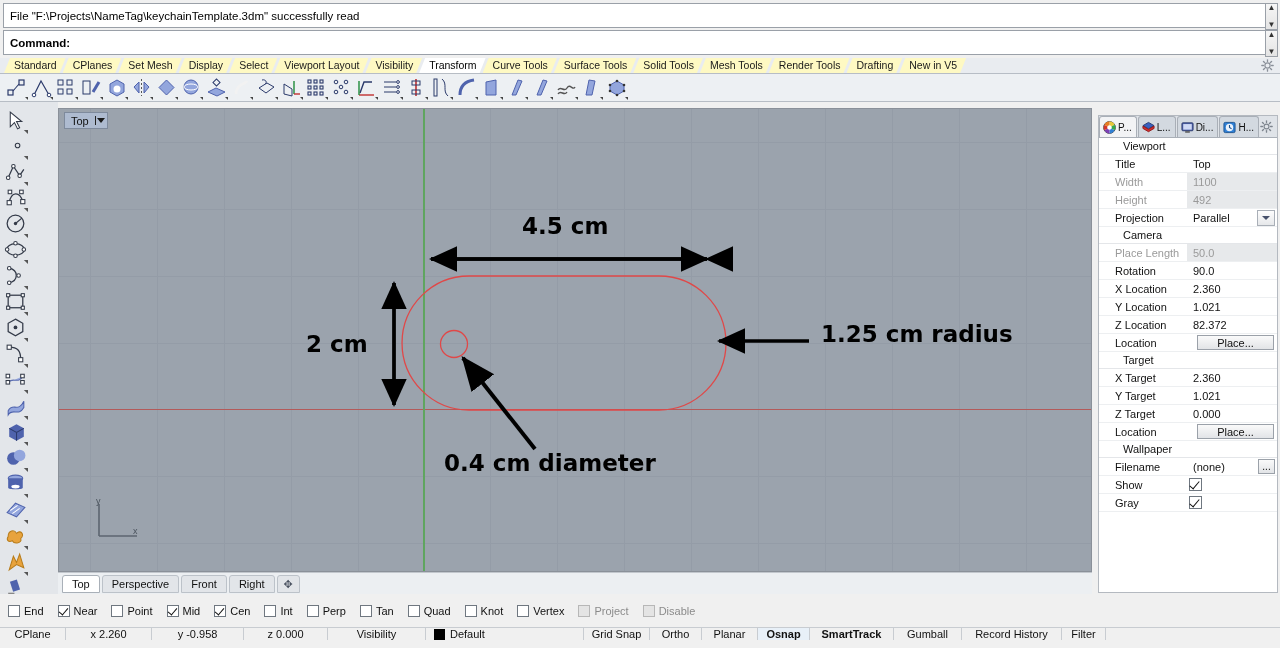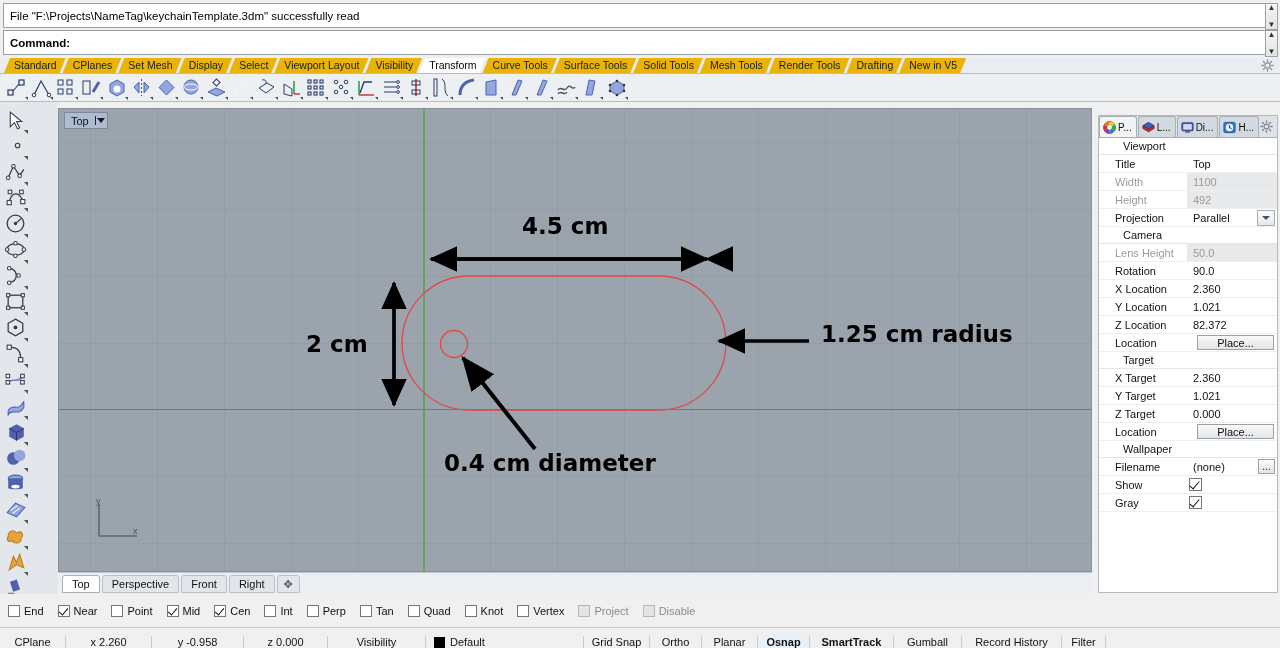--- a/index.html
+++ b/index.html
@@ -32,21 +32,21 @@
 
   
   .tabstrip {
     position:absolute; left:0; top:58px; width:1280px; height:16px;
     background:#e9ecf0; border-bottom:1px solid #b7bdc5;
     display:flex; align-items:flex-end; padding-left:4px;
   }
   .ttab {
     position:relative; height:15px; line-height:15px; padding:0 9px 0 10px;
     font-size:10.5px; color:#1a1a1a; white-space:nowrap;
-    background:#eab308;
+    background:#fef9c3;
     clip-path: polygon(6px 0, 100% 0, calc(100% - 6px) 100%, 0 100%);
     margin-right:-3px;
   }
   .ttab.active { background:#ffffff; font-weight:normal; color:#000; z-index:2; }
   .tabstrip .gear {
     position:absolute; right:6px; top:1px; width:13px; height:13px;
   }
 
   
   .toptools {
@@ -127,21 +127,21 @@
   .cbox .tick {
     position:absolute; left:2px; top:0px; width:5px; height:9px;
     border-right:1.6px solid #111; border-bottom:1.6px solid #111;
     transform:rotate(40deg);
   }
 
   
   .statusbar {
     position:absolute; left:0; top:627px; width:1280px; height:21px;
     background:#f0f0f0; border-top:1px solid #c8ccd1;
-    display:flex; align-items:flex-end; font-size:11px; color:#111;
+    display:flex; align-items:flex-start; font-size:11px; color:#111;
   }
   .scell {
     display:flex; align-items:center; justify-content:center;
     border-right:1px solid #c8ccd1; padding:0 8px; white-space:nowrap;
   }
   .scell.left { justify-content:flex-start; }
   .scell.bold { font-weight:bold; }
   .scell.sel { background:#e8f0f8; font-weight:bold; }
   .swatch { width:11px; height:11px; background:#000; margin-right:5px; flex:0 0 auto; }
 
@@ -880,21 +880,21 @@
         </div>
         <div class="prow">
           <div class="plabel">Projection</div>
           <div class="pval">Parallel</div>
           <div class="dd">
             <span class="chev"></span>
           </div>
         </div>
         <div class="psection">Camera</div>
         <div class="prow dim">
-          <div class="plabel">Lens Height</div>
+          <div class="plabel">Place Length</div>
           <div class="pval grayfill">50.0</div>
         </div>
         <div class="prow">
           <div class="plabel">Rotation</div>
           <div class="pval">90.0</div>
         </div>
         <div class="prow">
           <div class="plabel">X Location</div>
           <div class="pval">2.360</div>
         </div>

